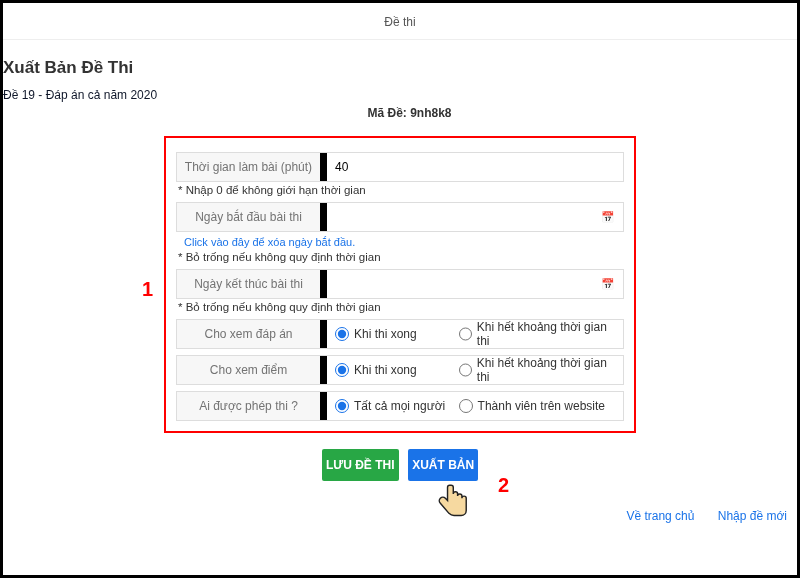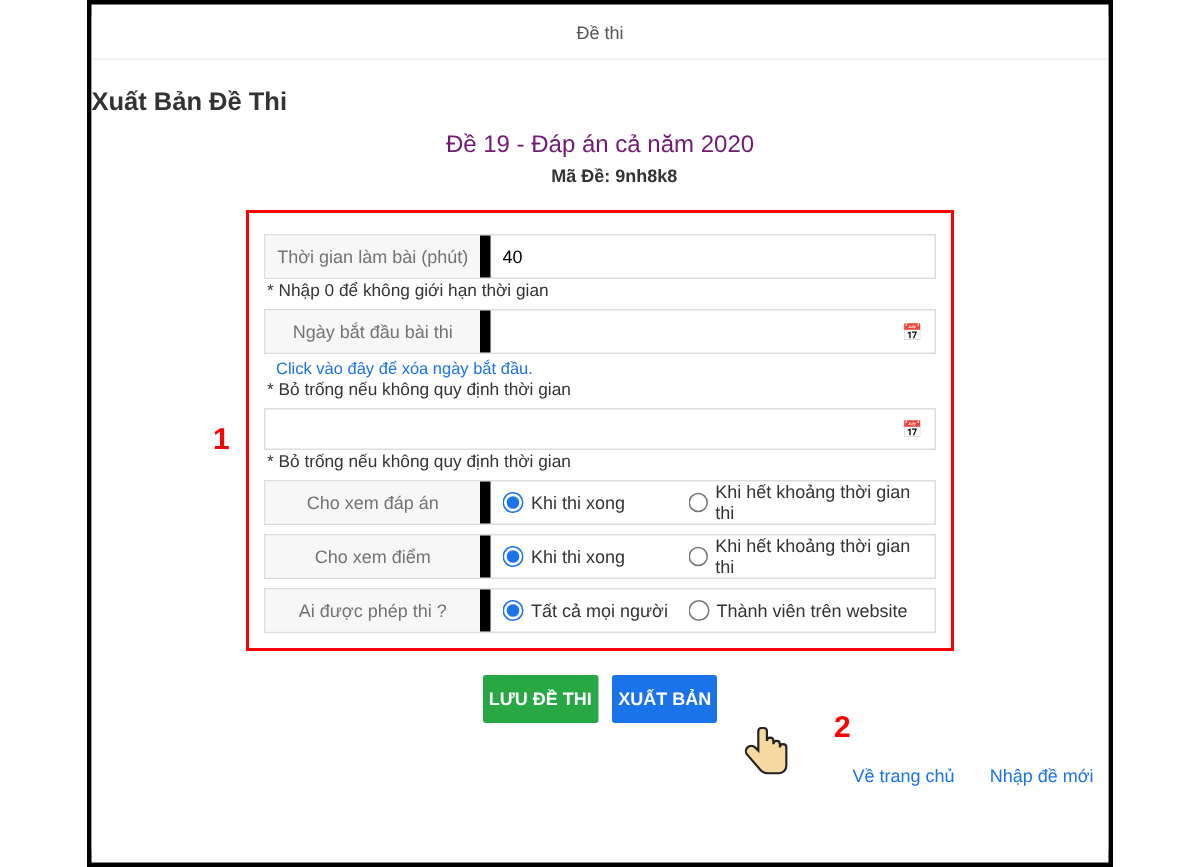--- a/index.html
+++ b/index.html
@@ -1,21 +1,21 @@
 <!DOCTYPE html>
 <html><head>
 <meta charset="utf-8">
 <style>
   * { box-sizing: border-box; margin: 0; padding: 0; }
   body { font-family: Arial, sans-serif; background: #fff; font-size: 13px; color: #333; }
-  .outer-frame { border: 3px solid #000; width: 684px; height: 578px; margin: 0 auto; position: relative; overflow: hidden; padding: 8px 0; }
+  .outer-frame { border: 3px solid #000; width: 800px; height: 578px; margin: 0 auto; position: relative; overflow: hidden; padding: 8px 0; }
   .page { background: #fff; width: 100%; height: 100%; }
   .top-header { text-align: center; font-size: 12px; color: #555; padding: 4px 0 10px; border-bottom: 1px solid #eee; }
   .title { text-align:left; font-weight: bold; font-size: 17px; margin: 18px 0 10px; }
-  .subtitle { text-align:center; font-size: 16px; color: #701a75; margin-bottom: 4px; }
+  .subtitle { text-align:left; font-size: 12px; color: #0f172a; margin-bottom: 4px; }
   .code { text-align:center; font-size: 12px; font-weight: bold; margin-bottom: 16px; padding-left: 19px; }
   .code-label { font-weight: bold; }
   .highlight-box { border: 2px solid red; margin: 0 auto; width: 472px; padding: 8px 10px 10px; position: relative; }
   .step-1 { position: absolute; left: -24px; top: 140px; color: red; font-size: 20px; font-weight: bold; }
   .field-row { display:flex; border:1px solid #ddd; margin-top: 6px; }
   .field-label { width: 150px; background:#f7f7f7; border-right:7px solid #000000; text-align:center; font-size:12px; padding:7px 4px; color:#737373; }
   .field-input { flex:1; display:flex; align-items:center; padding:0 8px; }
   .field-input input[type=text] { width:100%; border:none; outline:none; font-size:12px; padding:6px 0; background:transparent; }
   .hint-link { color:#1a73e8; font-size:11px; margin: 4px 0 0 8px; cursor:pointer; display:inline-block; }
   .hint-note { color:#333; font-size:11.5px; margin: 2px 0 4px 2px; }
@@ -63,20 +63,21 @@
         <div class="field-label">Ngày bắt đầu bài thi</div>
         <div class="field-input">
           <input type="text" value="" style="">
           <span class="cal-icon">📅</span>
         </div>
       </div>
       <span class="hint-link">Click vào đây để xóa ngày bắt đầu.</span>
       <div class="hint-note">* Bỏ trống nếu không quy định thời gian</div>
 
       <div class="field-row">
+        <div class="field-label">Ngày kết thúc bài thi</div>
         <div class="field-input">
           <input type="text" value="" style="">
           <span class="cal-icon">📅</span>
         </div>
       </div>
       <div class="hint-note">* Bỏ trống nếu không quy định thời gian</div>
 
       <div class="field-row">
         <div class="field-label">Cho xem đáp án</div>
         <div class="field-input">

